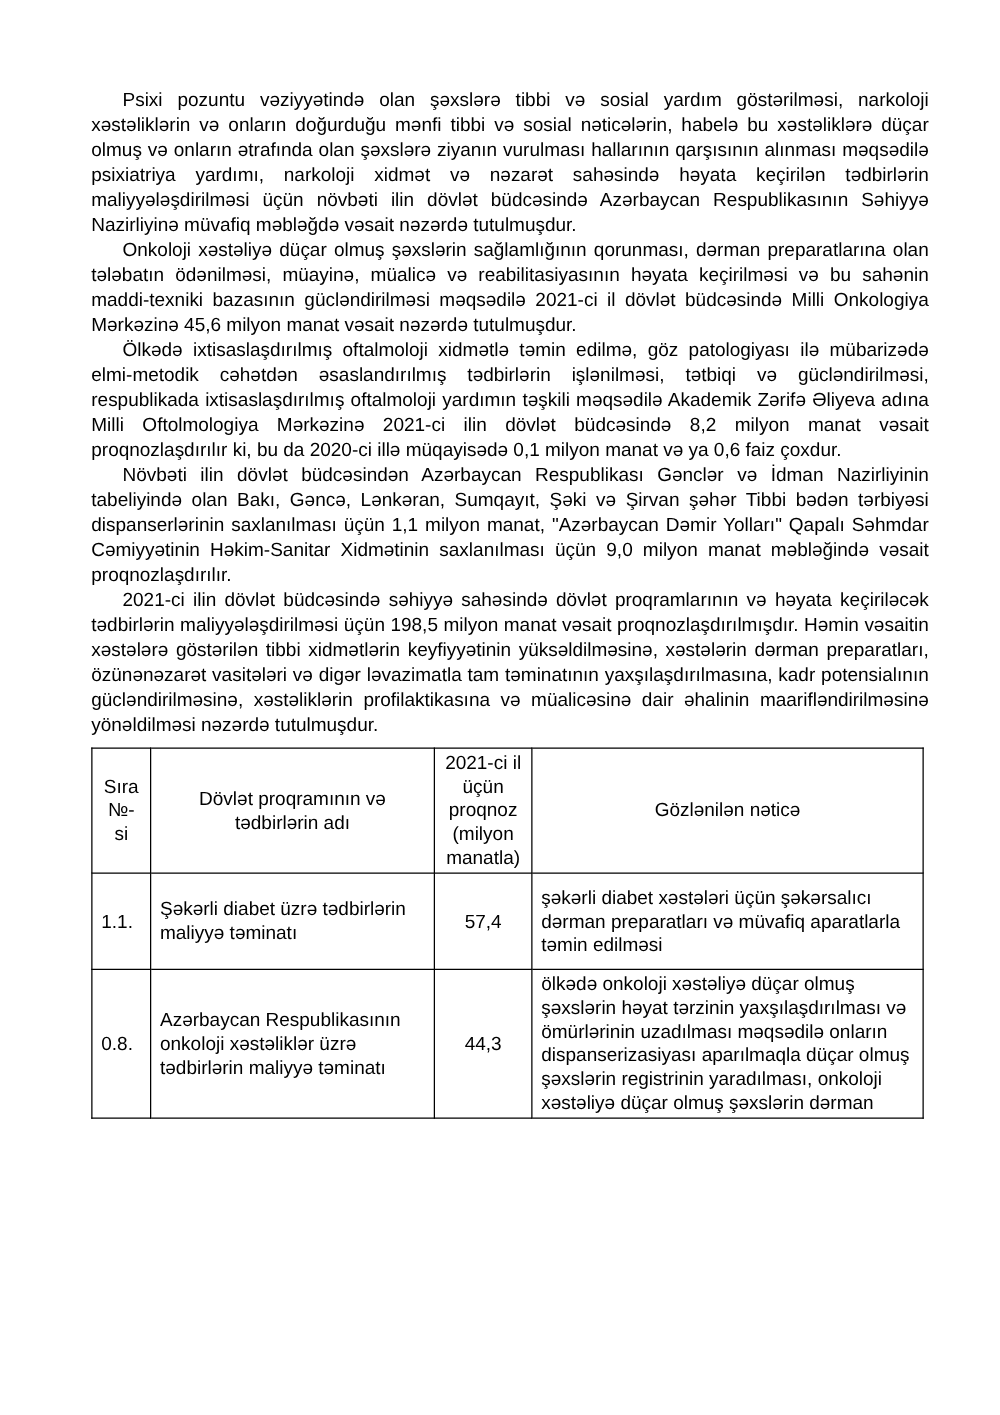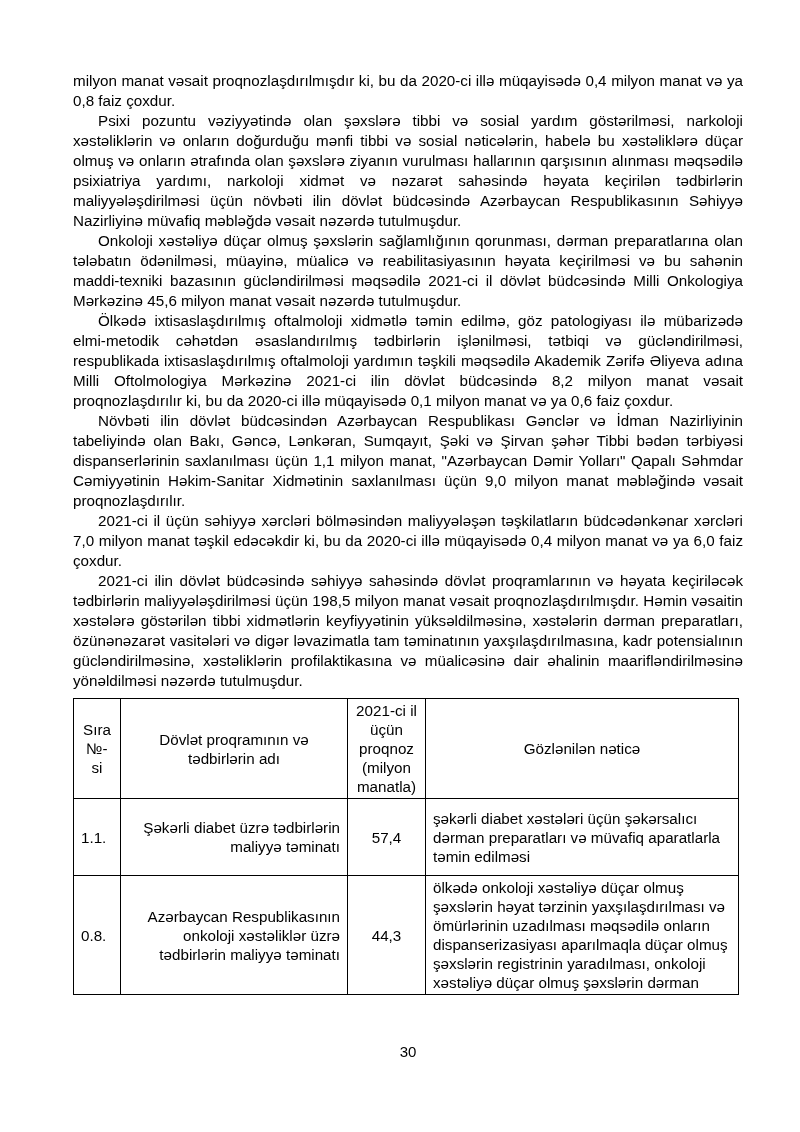--- a/index.html
+++ b/index.html
@@ -52,45 +52,43 @@
   .doc-table th {
     text-align: center;
     line-height: 19px;
     height: 91px;
     margin-top: 30px;
   }
   .doc-table th.h-val { padding: 2px 2px; }
   .row-1 td { height: 72px; }
   .row-2 td { height: 109px; }
   .c-no  { text-align: left; }
-  .c-prog { text-align: right; line-height: 19px; }
+  .c-prog { text-align: left; line-height: 19px; }
   .c-val { text-align: center; }
   .c-res { text-align: left; line-height: 19px; vertical-align: middle; }
 
   .page-number {
     position: absolute;
     left: 73px; top: 1043px;
     width: 670px;
     text-align: center;
     font-size: 15px;
     line-height: 18px;
   }
 </style>
 </head>
 <body>
 
 <div class="page">
   <div class="content">
 
-    <p class="para">milyon manat vəsait proqnozlaşdırılmışdır ki, bu da 2020-ci illə müqayisədə 0,4 milyon manat və ya 0,8 faiz çoxdur.</p>
     <p class="para indent">Psixi pozuntu vəziyyətində olan şəxslərə tibbi və sosial yardım göstərilməsi,  narkoloji xəstəliklərin və onların doğurduğu mənfi tibbi və sosial nəticələrin, habelə bu xəstəliklərə düçar olmuş və onların ətrafında olan şəxslərə ziyanın vurulması hallarının qarşısının alınması məqsədilə psixiatriya yardımı, narkoloji xidmət və nəzarət sahəsində həyata keçirilən tədbirlərin maliyyələşdirilməsi üçün növbəti ilin dövlət büdcəsində Azərbaycan Respublikasının Səhiyyə Nazirliyinə müvafiq məbləğdə vəsait nəzərdə tutulmuşdur.</p>
     <p class="para indent">Onkoloji xəstəliyə düçar olmuş şəxslərin sağlamlığının qorunması, dərman preparatlarına olan tələbatın ödənilməsi, müayinə, müalicə və reabilitasiyasının həyata keçirilməsi və bu sahənin maddi-texniki bazasının gücləndirilməsi məqsədilə 2021-ci il dövlət büdcəsində Milli Onkologiya Mərkəzinə 45,6 milyon manat vəsait nəzərdə tutulmuşdur.</p>
     <p class="para indent">Ölkədə ixtisaslaşdırılmış oftalmoloji xidmətlə təmin edilmə, göz patologiyası ilə mübarizədə elmi-metodik cəhətdən əsaslandırılmış tədbirlərin işlənilməsi, tətbiqi və gücləndirilməsi, respublikada ixtisaslaşdırılmış oftalmoloji yardımın təşkili məqsədilə Akademik Zərifə Əliyeva adına Milli Oftolmologiya Mərkəzinə 2021-ci ilin dövlət büdcəsində 8,2 milyon manat vəsait proqnozlaşdırılır ki, bu da 2020-ci illə müqayisədə 0,1 milyon manat və ya 0,6 faiz çoxdur.</p>
     <p class="para indent">Növbəti ilin dövlət büdcəsindən Azərbaycan Respublikası Gənclər və İdman Nazirliyinin tabeliyində olan Bakı, Gəncə, Lənkəran, Sumqayıt, Şəki və Şirvan şəhər Tibbi bədən tərbiyəsi dispanserlərinin saxlanılması üçün 1,1 milyon manat, "Azərbaycan Dəmir Yolları" Qapalı Səhmdar Cəmiyyətinin Həkim-Sanitar Xidmətinin saxlanılması üçün 9,0 milyon manat məbləğində vəsait proqnozlaşdırılır.</p>
-    <p class="para indent">2021-ci il üçün səhiyyə xərcləri bölməsindən maliyyələşən təşkilatların büdcədənkənar xərcləri 7,0 milyon manat təşkil edəcəkdir ki, bu da 2020-ci illə müqayisədə 0,4 milyon manat və ya 6,0 faiz çoxdur.</p>
     <p class="para indent">2021-ci ilin dövlət büdcəsində səhiyyə sahəsində dövlət proqramlarının və həyata keçiriləcək tədbirlərin maliyyələşdirilməsi üçün 198,5 milyon manat vəsait proqnozlaşdırılmışdır. Həmin vəsaitin xəstələrə göstərilən tibbi xidmətlərin keyfiyyətinin yüksəldilməsinə, xəstələrin dərman preparatları, özünənəzarət vasitələri və digər ləvazimatla tam təminatının yaxşılaşdırılmasına, kadr potensialının gücləndirilməsinə, xəstəliklərin profilaktikasına və müalicəsinə dair əhalinin maarifləndirilməsinə yönəldilməsi nəzərdə tutulmuşdur.</p>
 
     <table class="doc-table">
       <colgroup>
         <col class="col-no">
         <col class="col-prog">
         <col class="col-val">
         <col class="col-res">
       </colgroup>
       <tbody>
@@ -110,14 +108,13 @@
           <td class="c-no">0.8.</td>
           <td class="c-prog">Azərbaycan Respublikasının onkoloji xəstəliklər üzrə tədbirlərin maliyyə təminatı</td>
           <td class="c-val">44,3</td>
           <td class="c-res">ölkədə onkoloji xəstəliyə düçar olmuş şəxslərin həyat tərzinin yaxşılaşdırılması və ömürlərinin uzadılması məqsədilə onların dispanserizasiyası aparılmaqla düçar olmuş şəxslərin registrinin yaradılması, onkoloji xəstəliyə düçar olmuş şəxslərin dərman</td>
         </tr>
       </tbody>
     </table>
 
   </div>
 
-  <div class="page-number">30</div>
 </div>
 
 </body></html>

